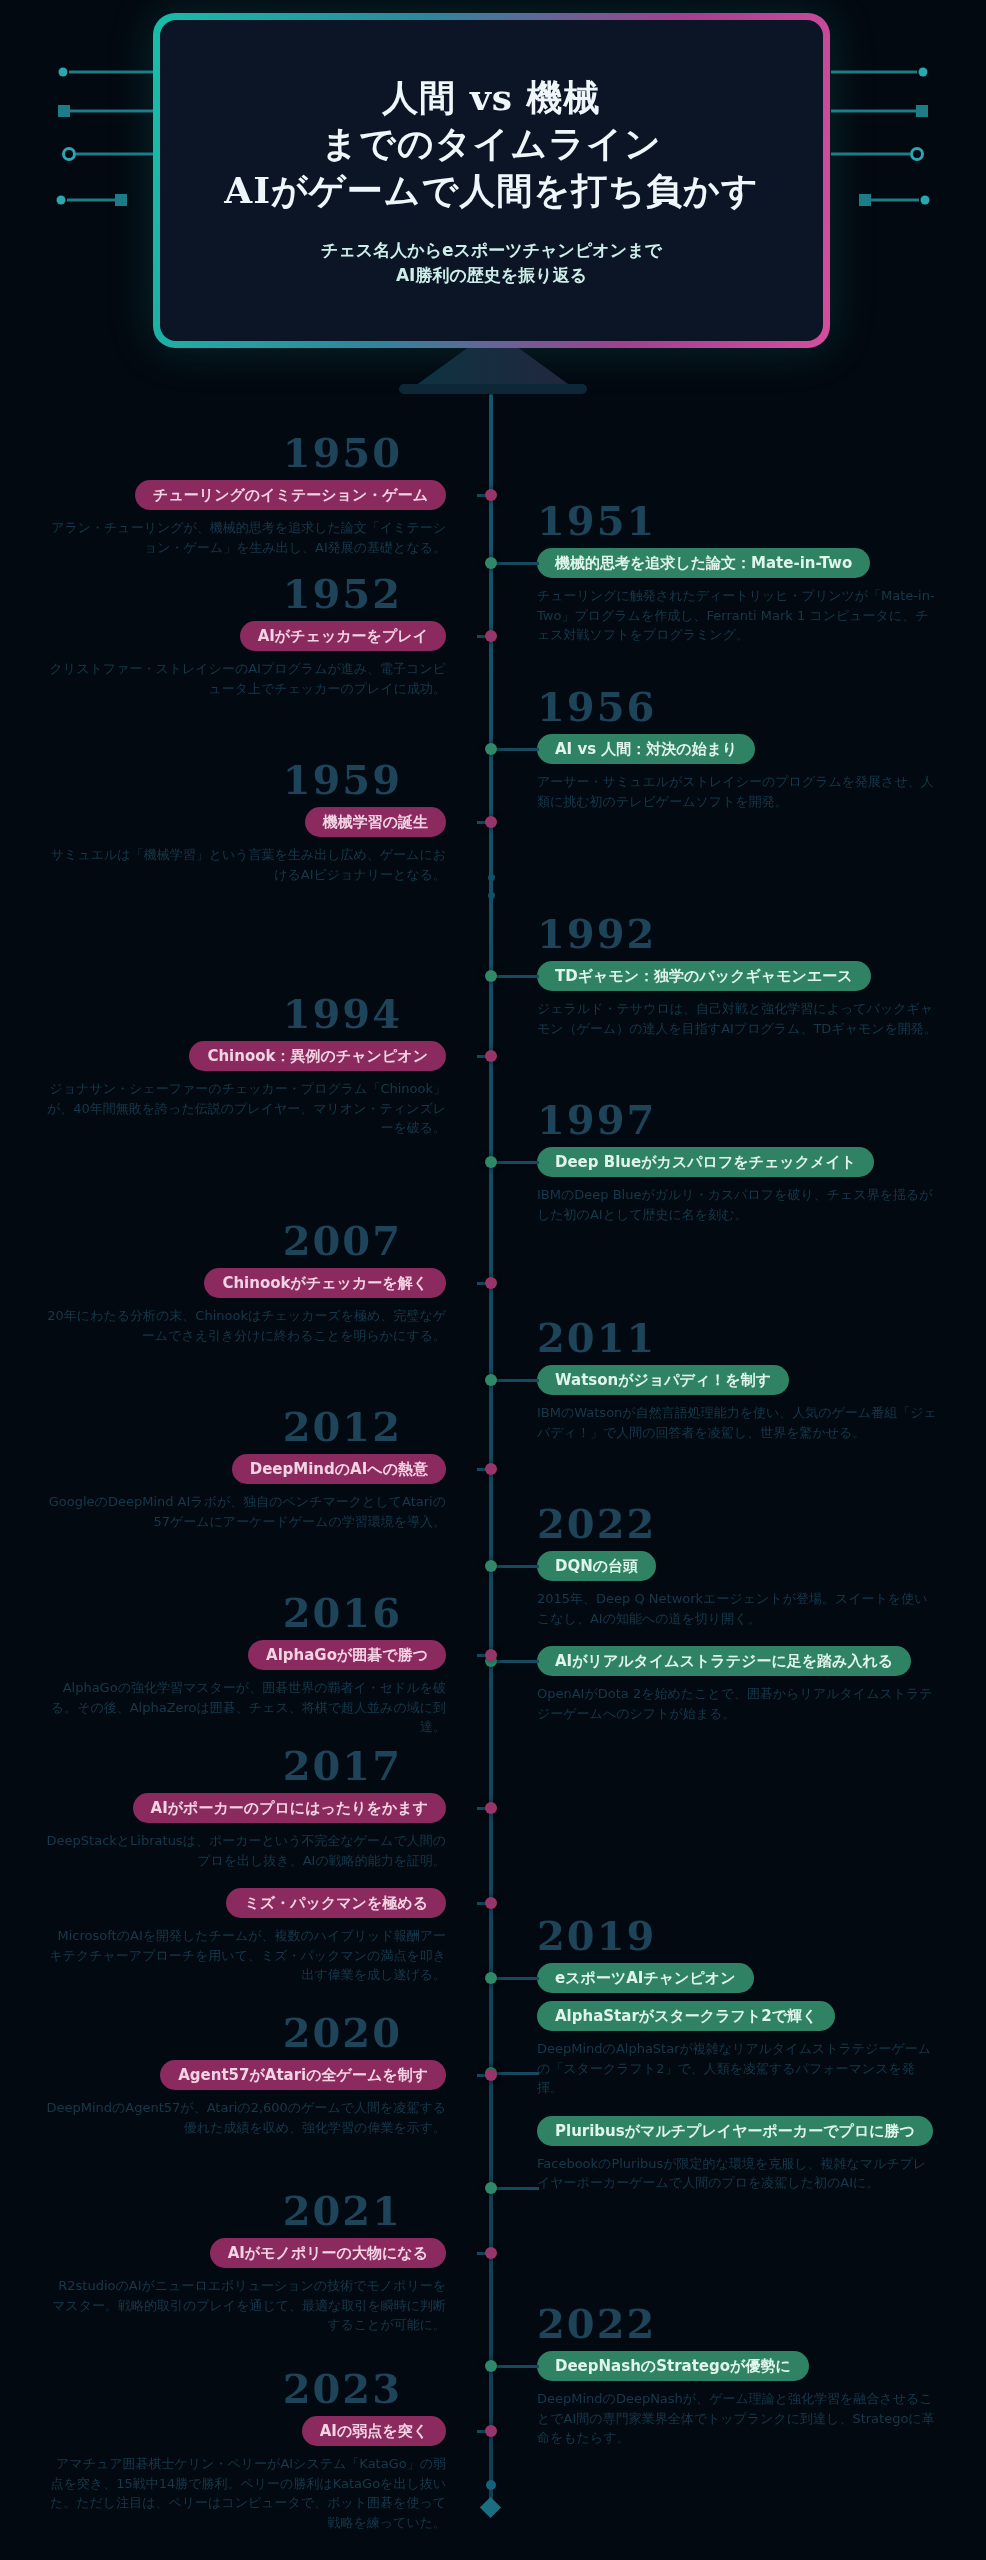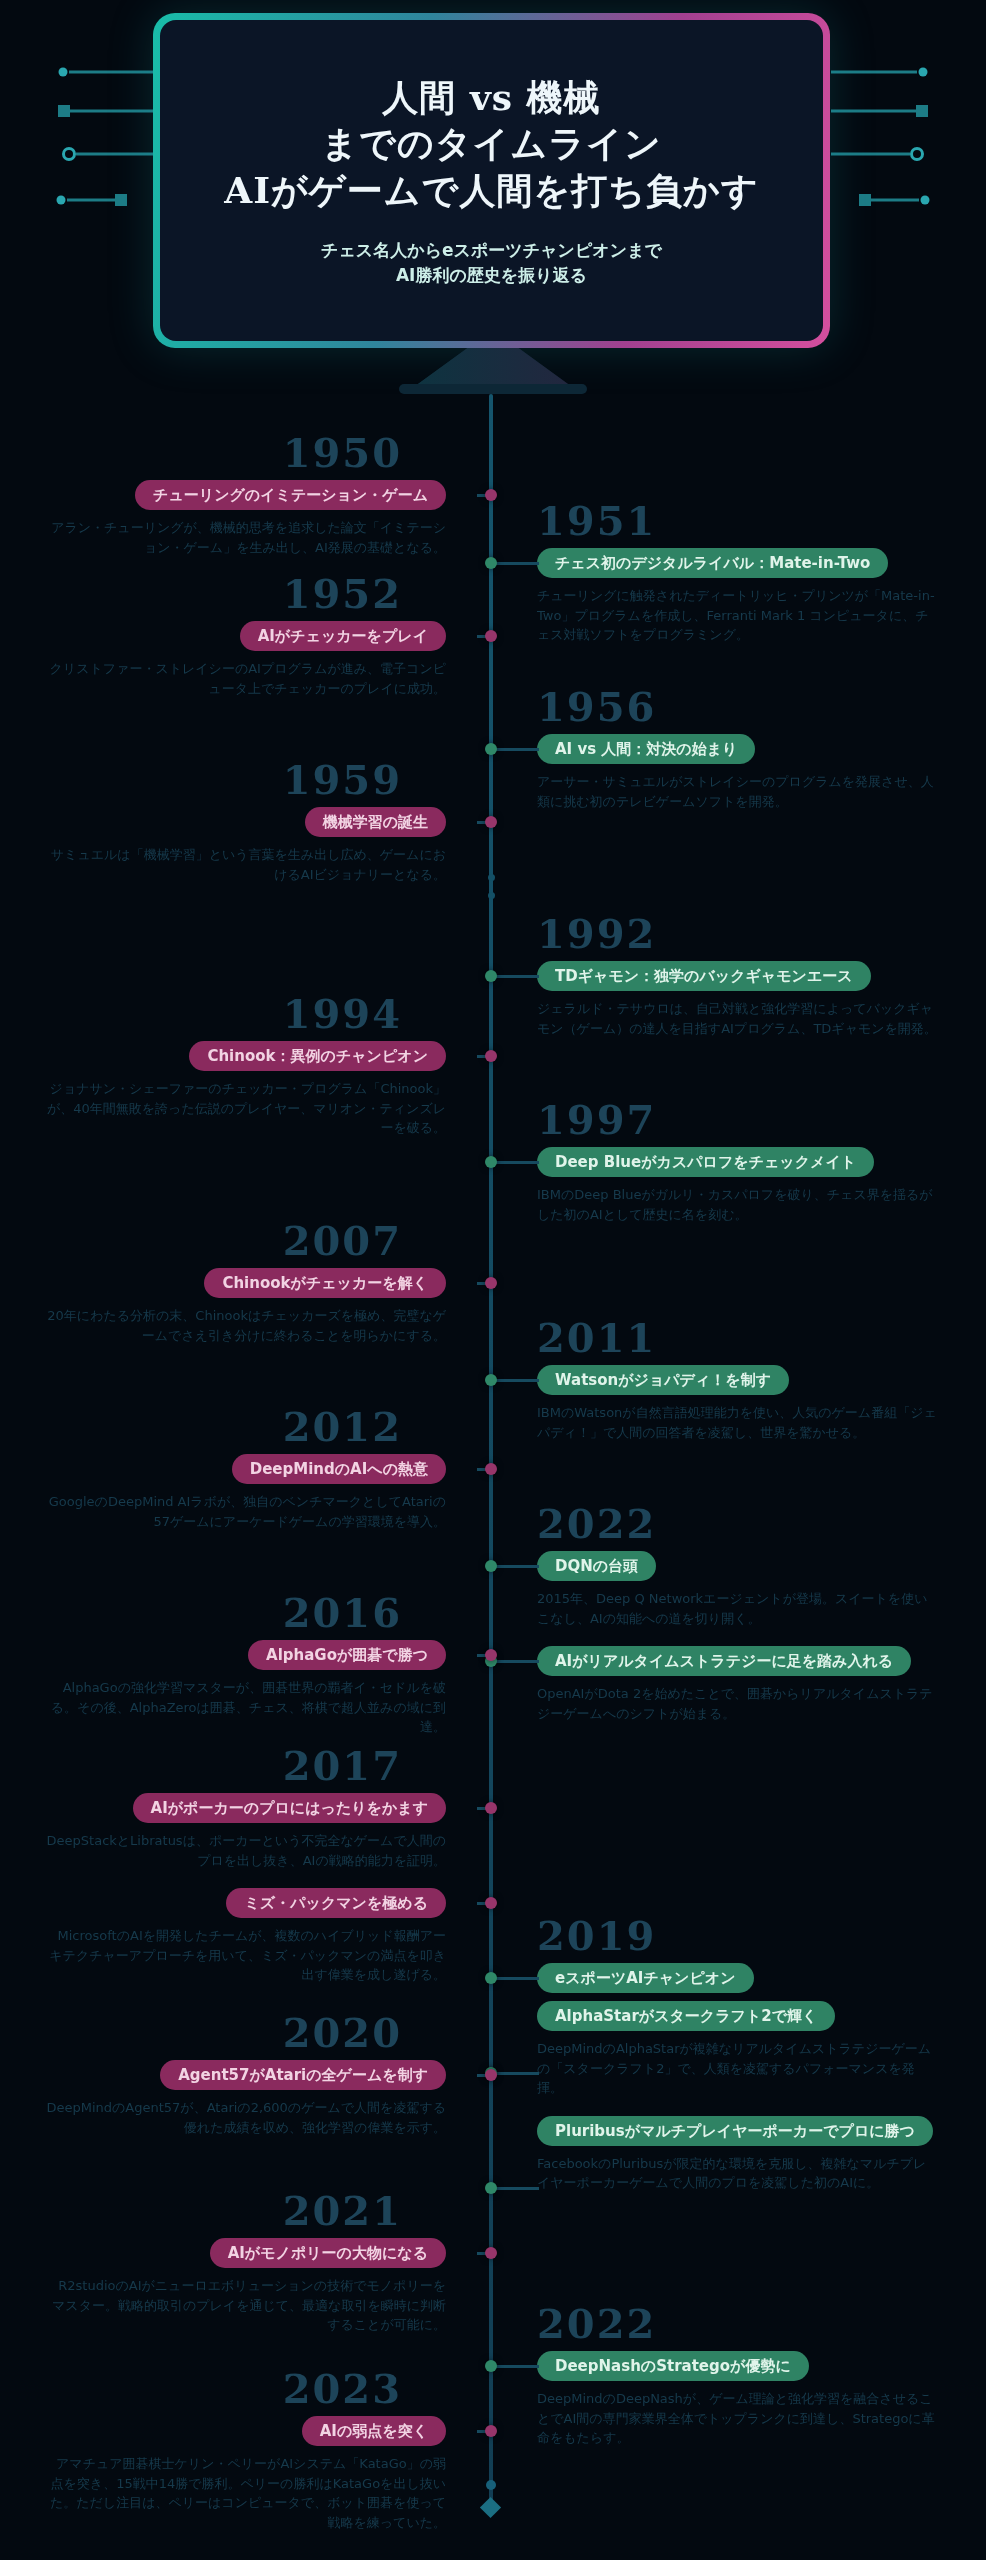--- a/index.html
+++ b/index.html
@@ -106,21 +106,21 @@
   <div class="gap-dot" style="top:892px"></div>
 
   <div id="timeline">
       <section class="entry left" style="top: 433px;">
         <h2 class="year">1950</h2>
         <div><div class="badge">チューリングのイミテーション・ゲーム</div></div>
         <p class="desc">アラン・チューリングが、機械的思考を追求した論文「イミテーション・ゲーム」を生み出し、AI発展の基礎となる。</p>
       </section>
       <section class="entry right" style="top: 501px;">
         <h2 class="year">1951</h2>
-        <div><div class="badge">チェス初のデジタルライバル：Mate-in-Two</div></div>
+        <div><div class="badge">機械的思考を追求した論文：Mate-in-Two</div></div>
         <p class="desc">チューリングに触発されたディートリッヒ・プリンツが「Mate-in-Two」プログラムを作成し、Ferranti Mark 1 コンピュータに、チェス対戦ソフトをプログラミング。</p>
       </section>
       <section class="entry left" style="top: 574px;">
         <h2 class="year">1952</h2>
         <div><div class="badge">AIがチェッカーをプレイ</div></div>
         <p class="desc">クリストファー・ストレイシーのAIプログラムが進み、電子コンピュータ上でチェッカーのプレイに成功。</p>
       </section>
       <section class="entry right" style="top: 687px;">
         <h2 class="year">1956</h2>
         <div><div class="badge">AI vs 人間：対決の始まり</div></div>

